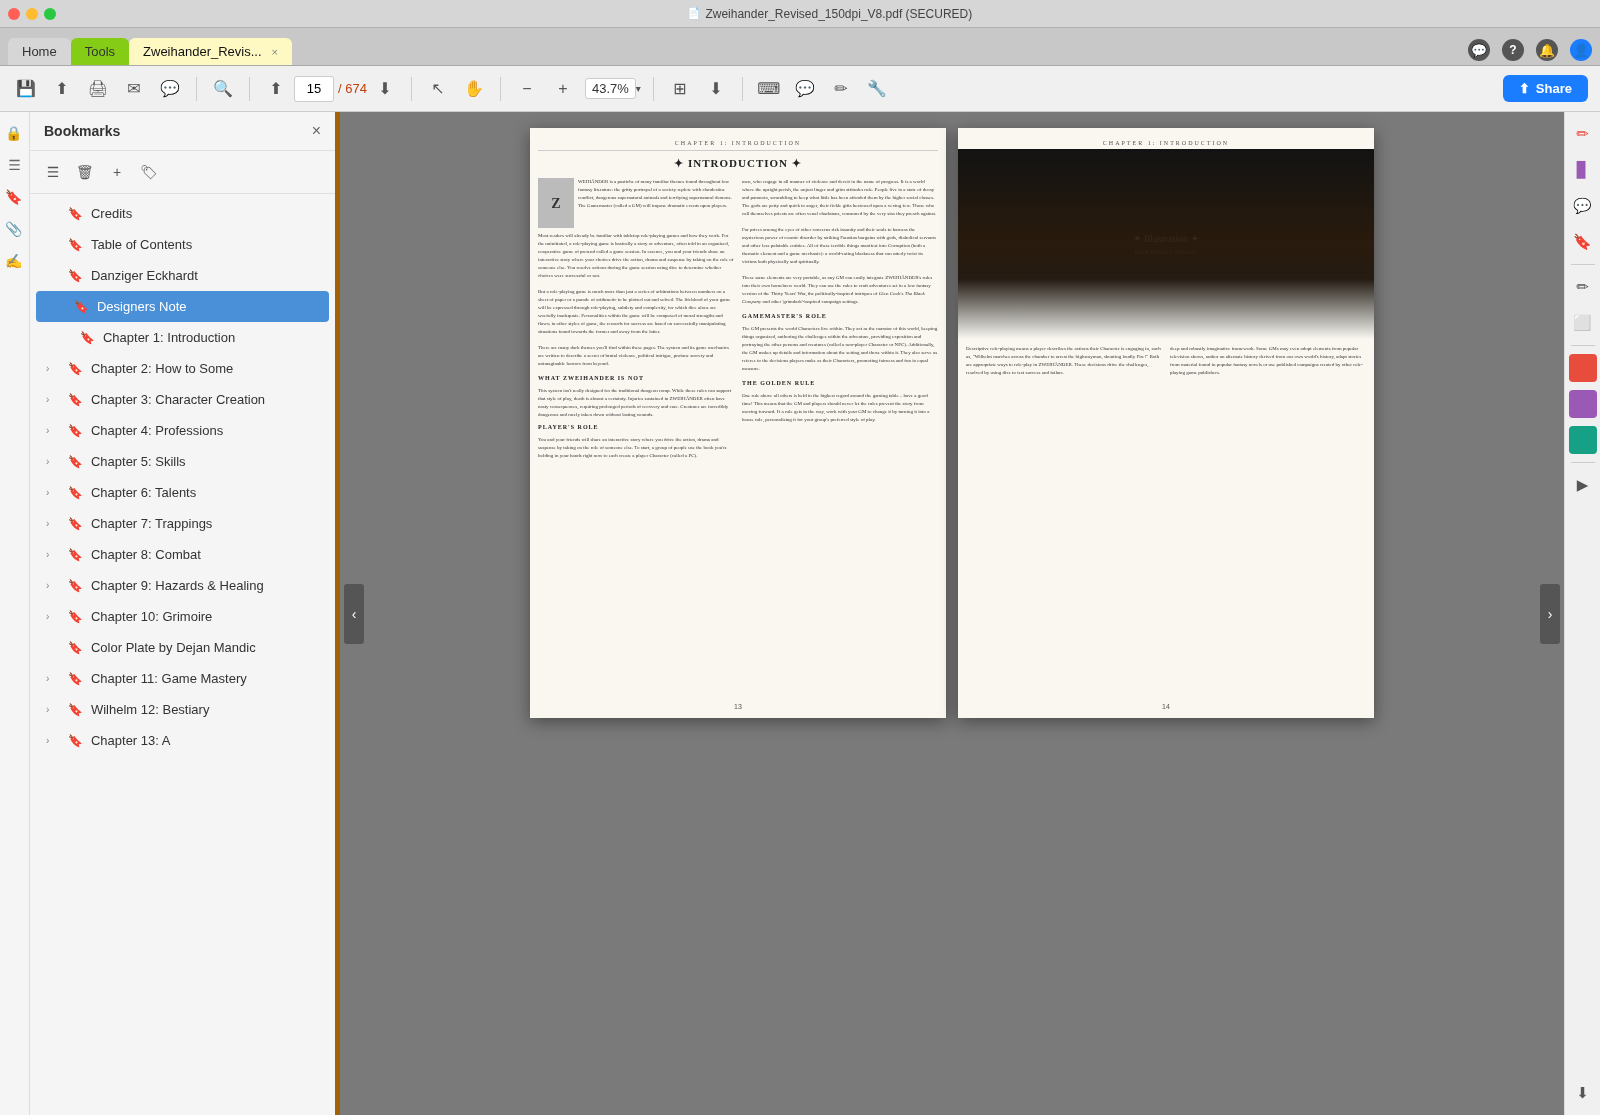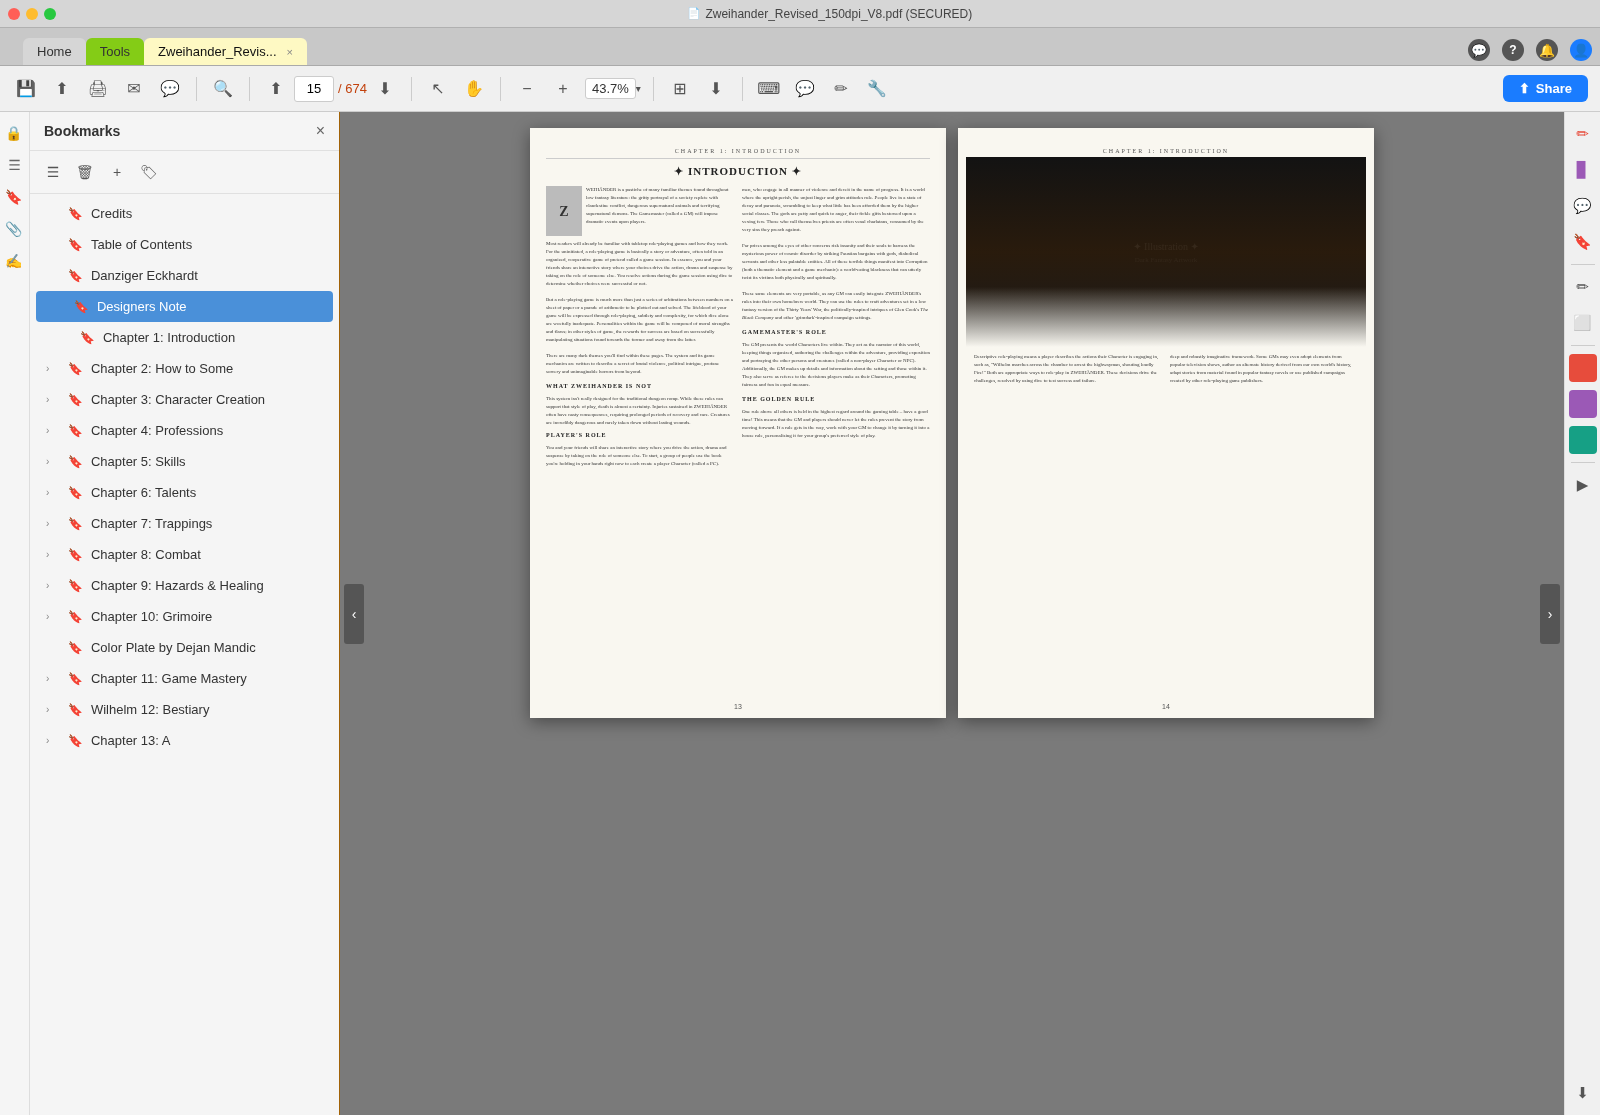--- a/index.html
+++ b/index.html
@@ -28,21 +28,21 @@
     .tab-bar {
       height: 38px;
       background: #c8c8c8;
       display: flex;
       align-items: flex-end;
       padding: 0 8px;
       flex-shrink: 0;
       border-bottom: 1px solid #aaa;
     }
     .tab { display: flex; align-items: center; gap: 6px; padding: 6px 14px; background: #c8c8c8; font-size: 13px; color: #555; cursor: pointer; border-radius: 6px 6px 0 0; }
-    .tab.home { background: #d6d6d6; color: #333; margin-left: 15px; }
+    .tab.home { background: #d6d6d6; color: #333; }
     .tab.tools-tab { background: #84cc16; color: #333; }
     .tab.active { background: #fef9c3; color: #111; }
     .tab-close { font-size: 11px; color: #888; cursor: pointer; margin-left: 4px; }
     .tab-bar-right { margin-left: auto; display: flex; align-items: center; gap: 12px; margin-bottom: 4px; }
     .tab-icon { width: 22px; height: 22px; border-radius: 50%; background: #555; display: flex; align-items: center; justify-content: center; color: white; font-size: 13px; }
     .tab-icon.blue { background: #1a7cff; }
 
     
     .toolbar {
       height: 46px;
@@ -63,21 +63,21 @@
     .zoom-val { font-size: 13px; color: #333; border: 1px solid #ccc; border-radius: 3px; padding: 2px 6px; background: white; }
     .share-btn { background: #1a7cff; color: white; border: none; border-radius: 6px; padding: 6px 16px; font-size: 13px; font-weight: 600; cursor: pointer; display: flex; align-items: center; gap: 6px; margin-left: auto; }
 
     
     .main-area { display: flex; flex: 1; overflow: hidden; }
 
     
     .sidebar {
       width: 310px;
       background: #f5f5f5;
-      border-right: 1px solid #a16207;
+      border-right: 5px solid #a16207;
       display: flex;
       flex-direction: column;
       flex-shrink: 0;
     }
     .sidebar-header {
       display: flex;
       align-items: center;
       justify-content: space-between;
       padding: 10px 14px;
       border-bottom: 1px solid #e0e0e0;
@@ -138,21 +138,21 @@
     .pdf-page-left { width: 416px; height: 590px; }
     .pdf-page-right { width: 416px; height: 590px; }
 
     
     .page-sim {
       width: 100%; height: 100%;
       background: #f9f7f0;
       display: flex;
       flex-direction: column;
       overflow: hidden;
-      padding: 16px;
+      padding: 8px;
     }
     .page-header {
       text-align: center;
       font-size: 6px;
       letter-spacing: 2px;
       color: #555;
       text-transform: uppercase;
       padding: 4px 0;
       border-bottom: 1px solid #ccc;
       margin-bottom: 6px;

